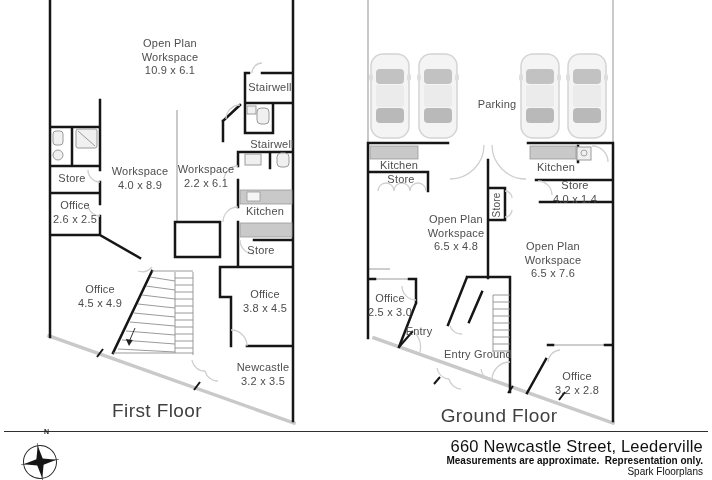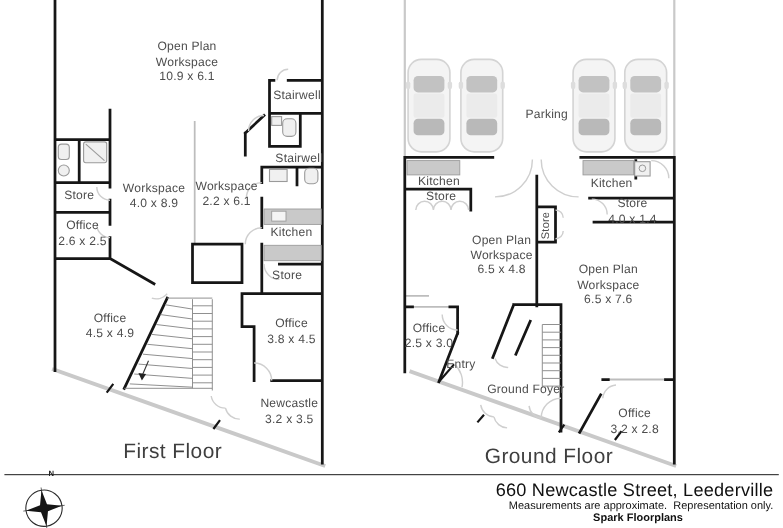--- a/index.html
+++ b/index.html
@@ -21,24 +21,24 @@
        font-size:11px;line-height:1.24;color:#4d4d4d;white-space:nowrap;letter-spacing:.2px}
   .lbl.wrap{white-space:normal}
   .lbl span{display:block}
   .lbl.vert{transform:translate(-50%,-50%) rotate(-90deg);font-size:10px}
   .floor-title{position:absolute;transform:translate(-50%,-50%);font-size:19px;
        color:#3f3f3f;letter-spacing:.4px;white-space:nowrap}
   
   .separator{position:absolute;left:4px;top:431px;width:704px;border-top:1.6px solid #2f2f2f}
   .addr{position:absolute;right:9px;top:437px;font-size:16.5px;font-weight:normal;color:#101010;
         letter-spacing:.2px;white-space:nowrap}
-  .disc{position:absolute;right:9px;top:455px;font-size:10px;font-weight:normal;color:#101010;
+  .disc{position:absolute;right:9px;top:455px;font-size:10px;font-weight:bold;color:#101010;
         white-space:pre}
-  .credit{position:absolute;right:9px;top:466px;width:246px;text-align:center;font-size:10px;
-        font-weight:bold;color:#101010;white-space:nowrap}
+  .credit{position:absolute;right:9px;top:466px;width:246px;text-align:right;font-size:10px;
+        font-weight:normal;color:#101010;white-space:nowrap}
   .north{position:absolute;left:44px;top:428px;font-size:7px;font-weight:bold;color:#222}
 </style>
 </head>
 <body>
 
 <div id="canvas">
 
 <svg width="712" height="480" viewBox="0 0 712 480">
   <defs>
     <g id="car">
@@ -240,21 +240,21 @@
       <span>6.5 x 7.6</span>
     </div>
 <div class="lbl" style="left:390px;top:306px">
   <span>Office</span>
       <span>2.5 x 3.0</span>
     </div>
 <div class="lbl" style="left:419px;top:332px">
   <span>Entry</span>
     </div>
 <div class="lbl" style="left:478px;top:355px">
-  <span>Ground Foyer</span>
+  <span>Entry Ground</span>
     </div>
 <div class="lbl" style="left:577px;top:384px">
   <span>Office</span>
       <span>3.2 x 2.8</span>
     </div>
 <div class="floor-title" style="left:499px;top:416px">Ground Floor</div>
 
 <div class="separator"></div>
 <div class="north">N</div>
 <div class="addr">660 Newcastle Street, Leederville</div>

